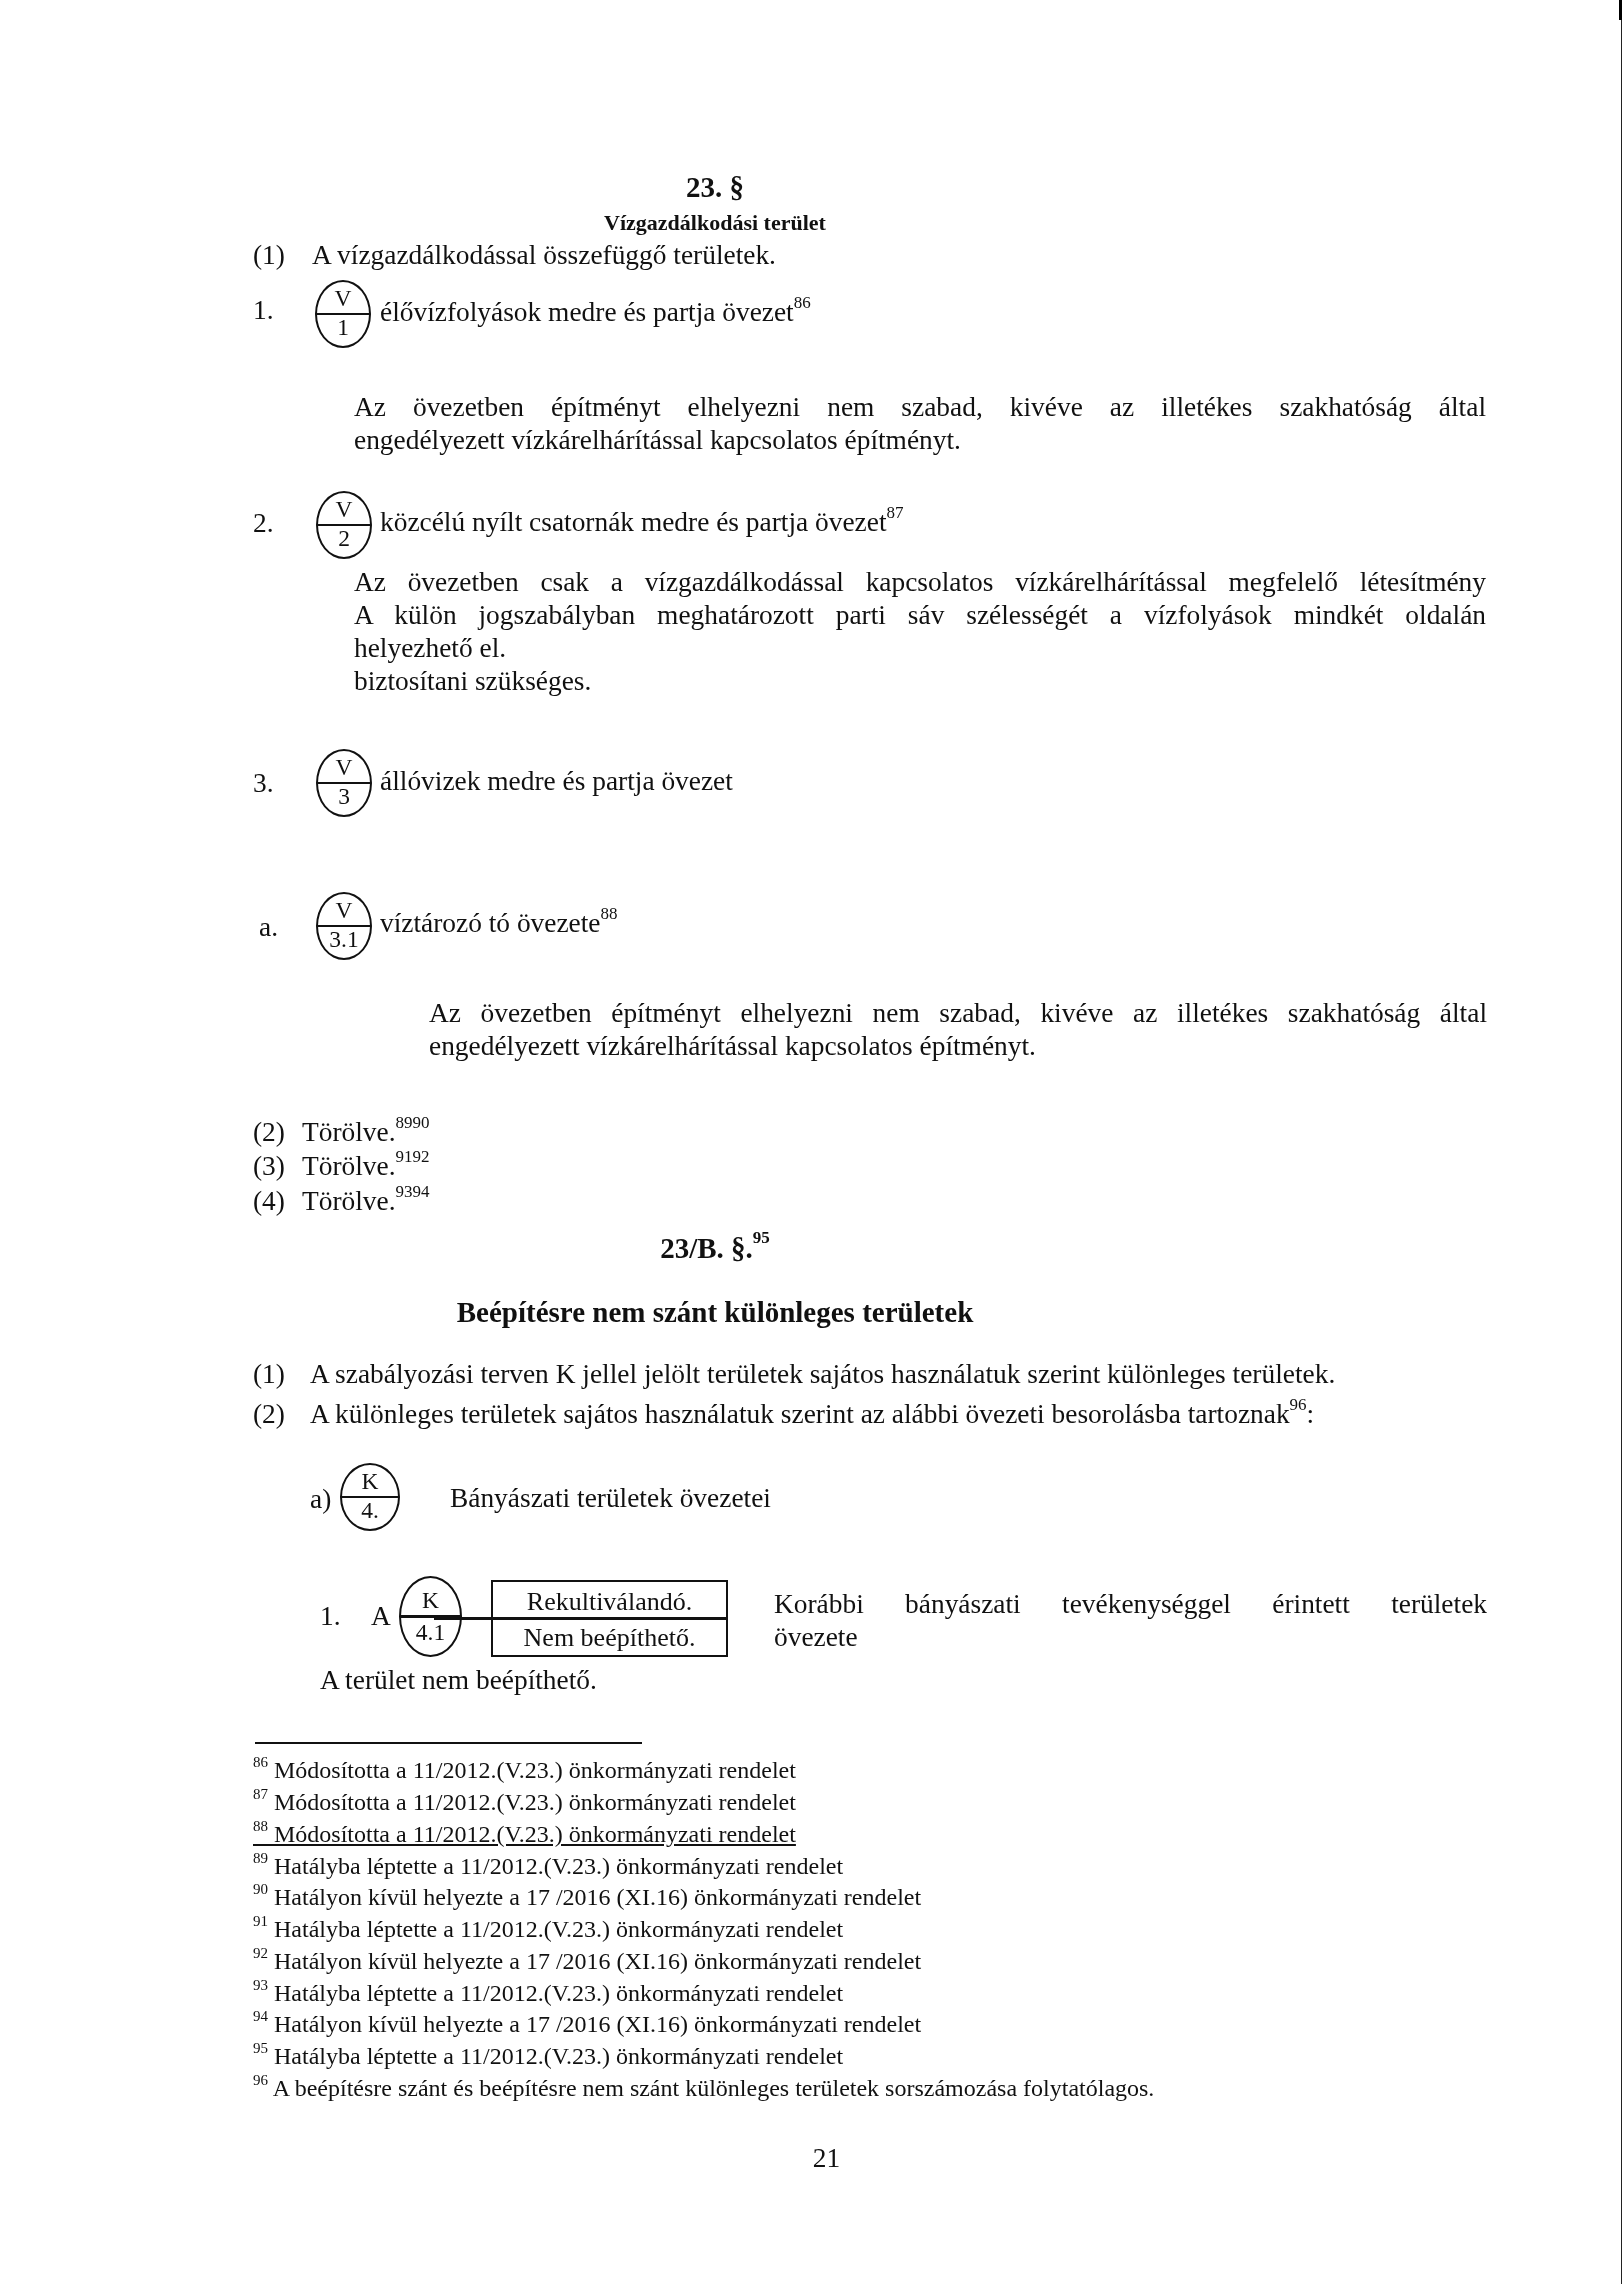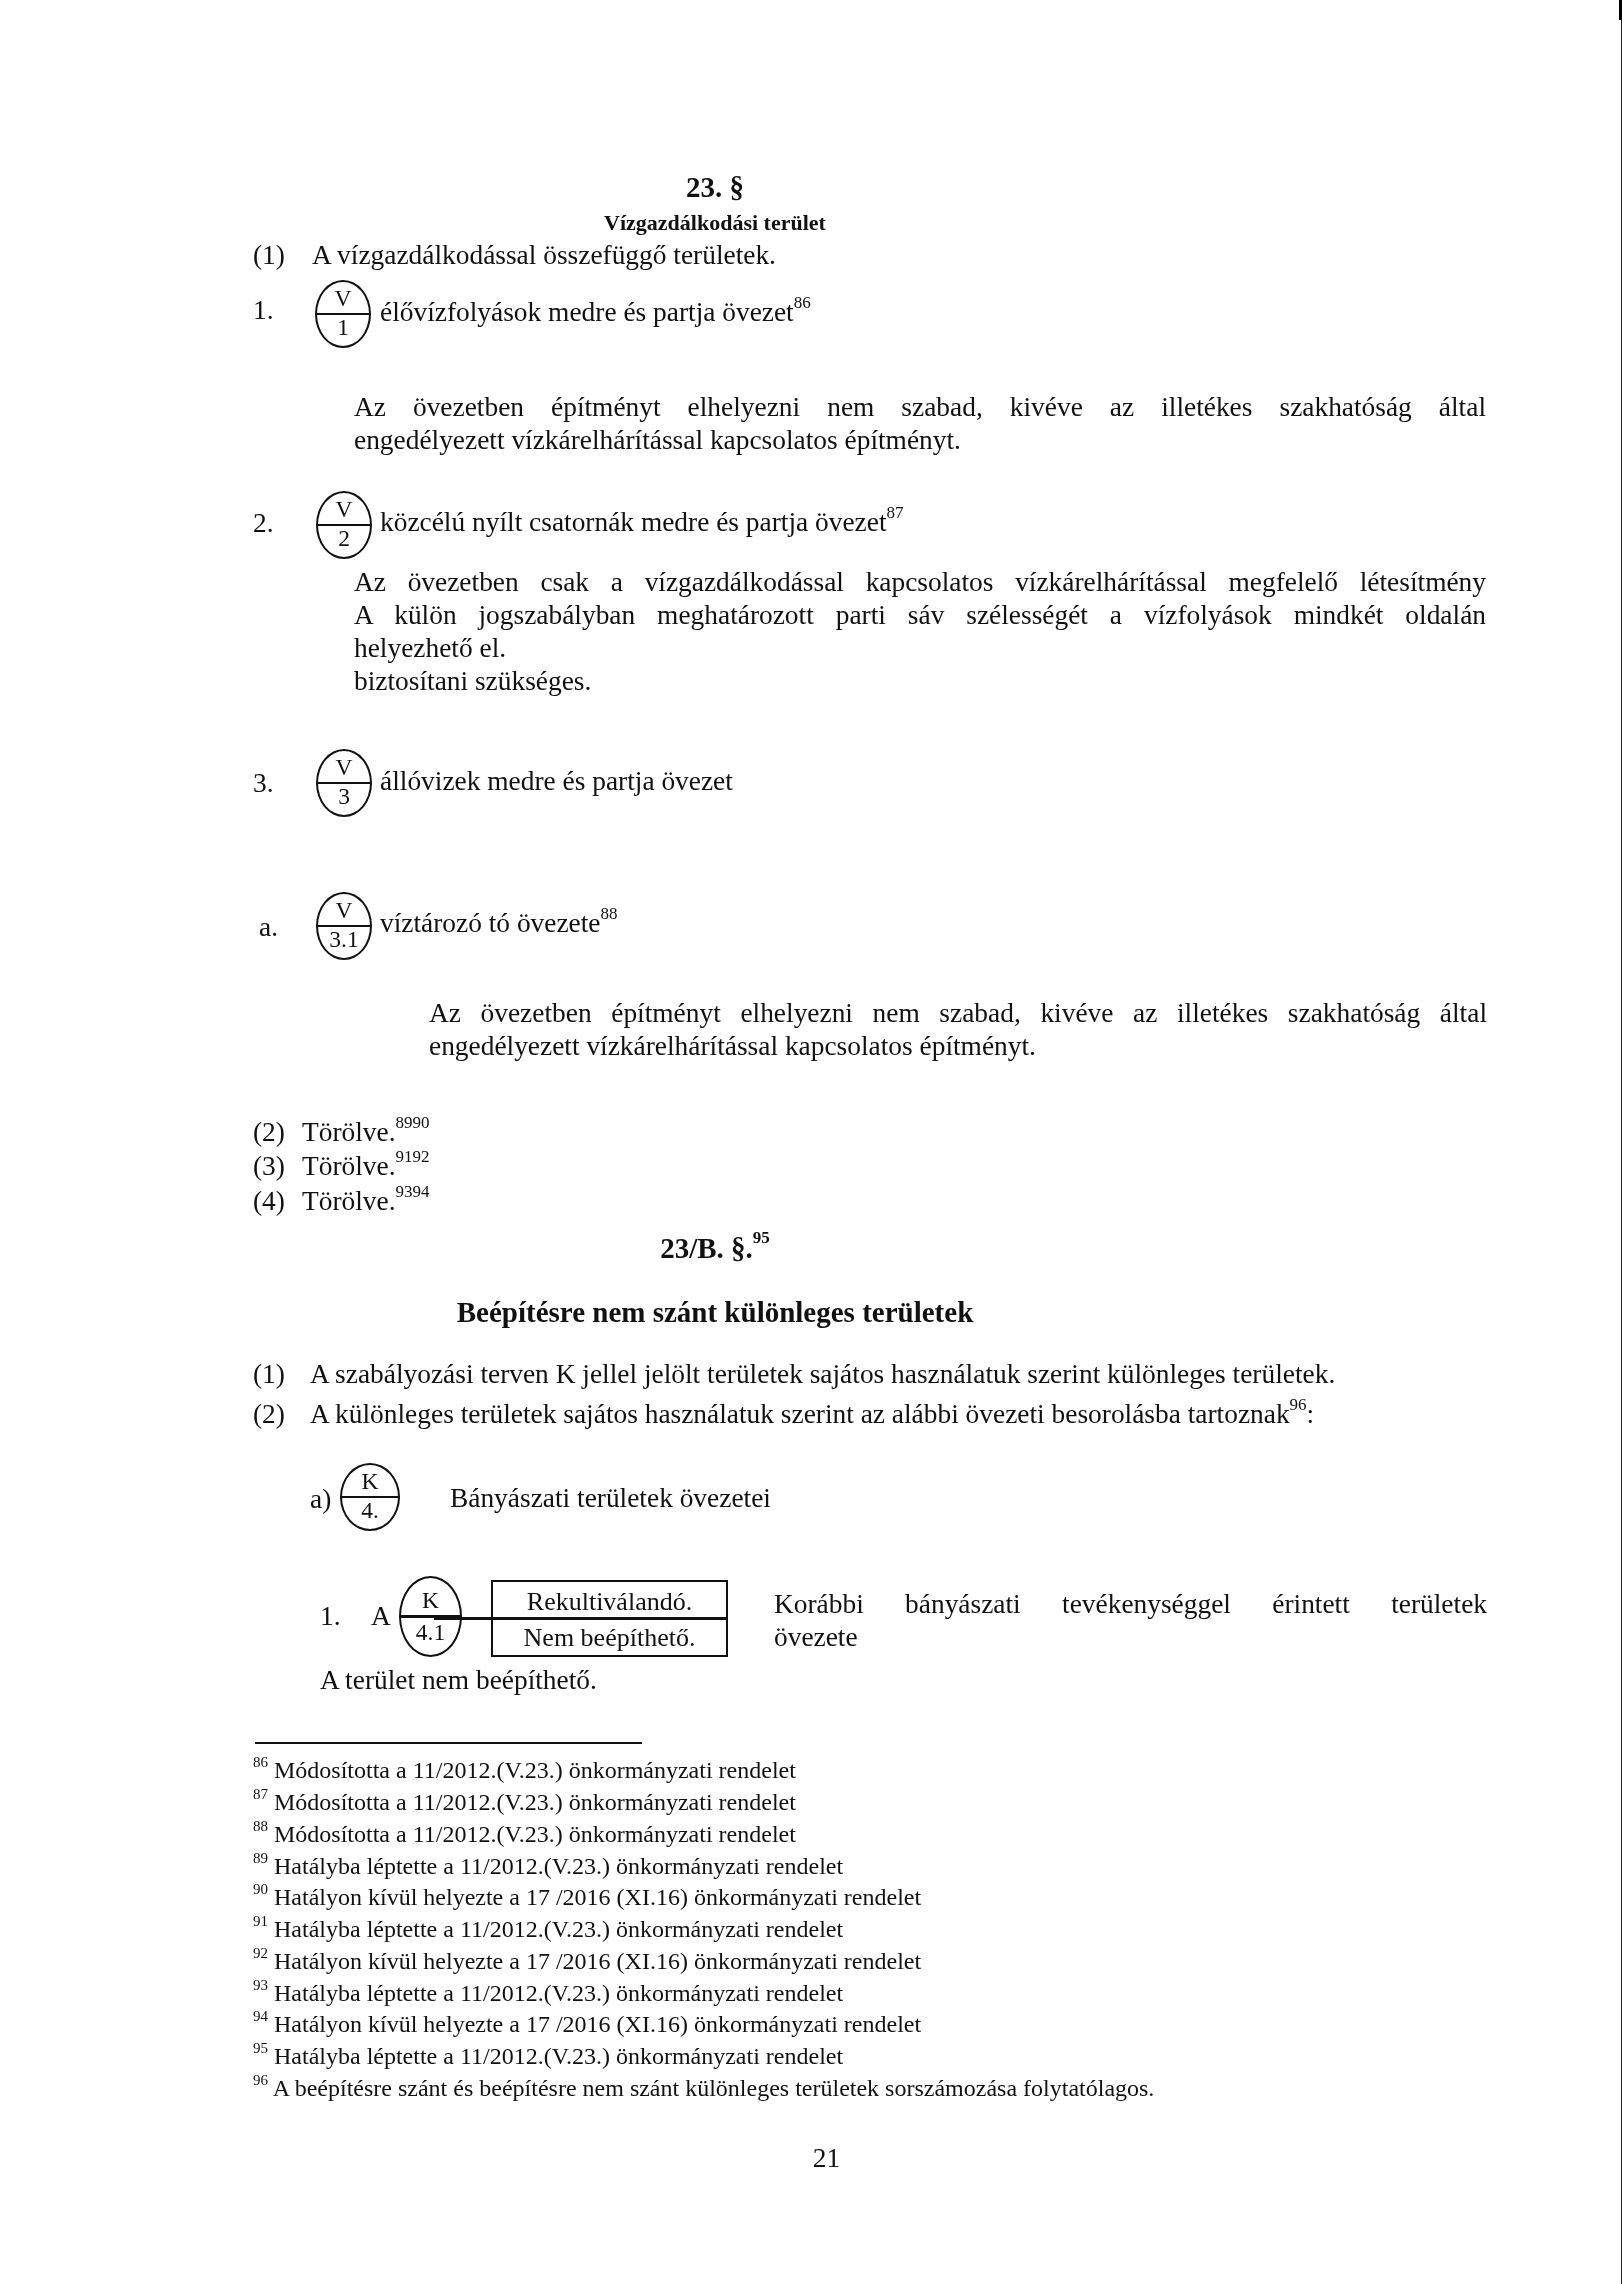--- a/index.html
+++ b/index.html
@@ -122,21 +122,21 @@
 <div class="para" style="left:774px;top:1588px;width:713px;">
   <span class="line">Korábbi bányászati tevékenységgel érintett területek</span>
   <span class="line last">övezete</span>
 </div>
 <div class="abs" style="left:320px;top:1665px;">A terület nem beépíthető.</div>
 
 <div class="fn-rule"></div>
 <div id="footnotes">
     <div class="fn" style="top: 1757px;"><sup>86</sup> <span>Módosította a 11/2012.(V.23.) önkormányzati rendelet</span></div>
     <div class="fn" style="top: 1789px;"><sup>87</sup> <span>Módosította a 11/2012.(V.23.) önkormányzati rendelet</span></div>
-    <div class="fn" style="top: 1821px;"><sup>88</sup> <span>Módosította a 11/2012.(V.23.) önkormányzati rendelet</span></div>
+    <div class="fn" style="top: 1821px; text-decoration: underline;"><sup>88</sup> <span>Módosította a 11/2012.(V.23.) önkormányzati rendelet</span></div>
     <div class="fn" style="top: 1853px;"><sup>89</sup> <span>Hatályba léptette a 11/2012.(V.23.) önkormányzati rendelet</span></div>
     <div class="fn" style="top: 1884px;"><sup>90</sup> <span>Hatályon kívül helyezte a 17 /2016 (XI.16) önkormányzati rendelet</span></div>
     <div class="fn" style="top: 1916px;"><sup>91</sup> <span>Hatályba léptette a 11/2012.(V.23.) önkormányzati rendelet</span></div>
     <div class="fn" style="top: 1948px;"><sup>92</sup> <span>Hatályon kívül helyezte a 17 /2016 (XI.16) önkormányzati rendelet</span></div>
     <div class="fn" style="top: 1980px;"><sup>93</sup> <span>Hatályba léptette a 11/2012.(V.23.) önkormányzati rendelet</span></div>
     <div class="fn" style="top: 2011px;"><sup>94</sup> <span>Hatályon kívül helyezte a 17 /2016 (XI.16) önkormányzati rendelet</span></div>
     <div class="fn" style="top: 2043px;"><sup>95</sup> <span>Hatályba léptette a 11/2012.(V.23.) önkormányzati rendelet</span></div>
     <div class="fn" style="top: 2075px;"><sup>96</sup> <span>A beépítésre szánt és beépítésre nem szánt különleges területek sorszámozása folytatólagos.</span></div>
   </div>
 

